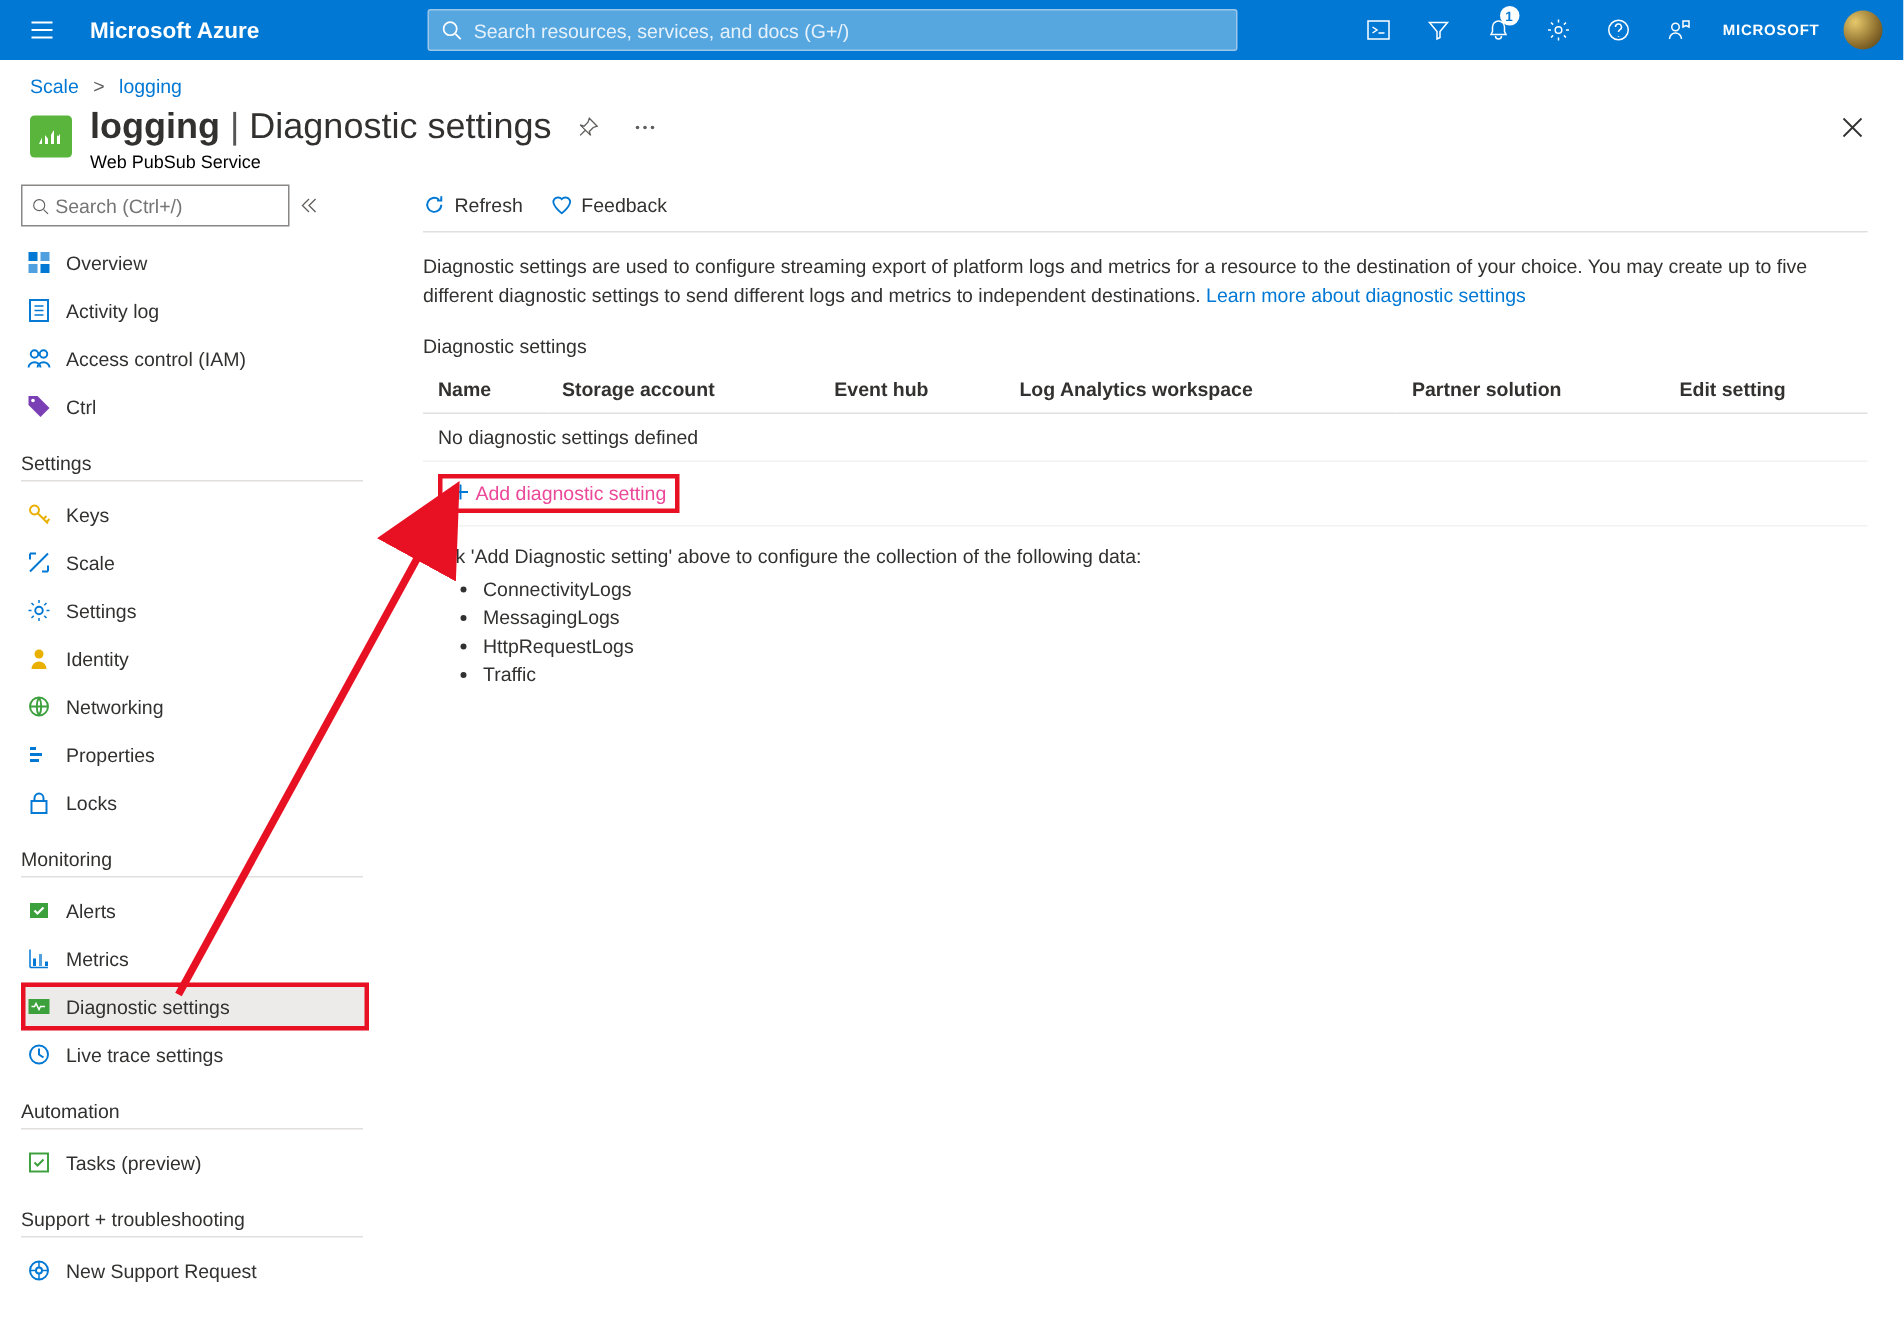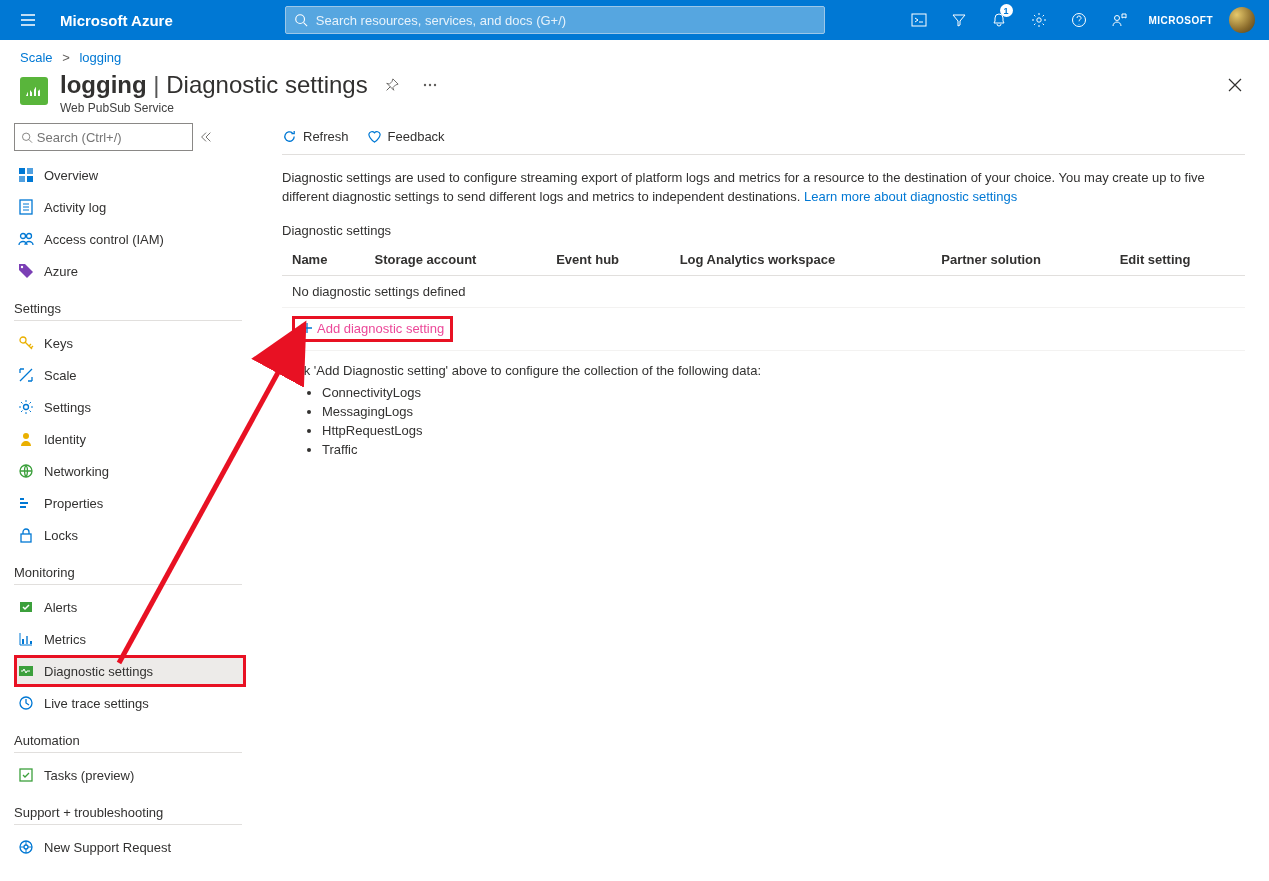--- a/index.html
+++ b/index.html
@@ -26,21 +26,21 @@
   .breadcrumb .sep { margin: 0 6px; color: #605e5c; }
 
   
   .page-header { display: flex; align-items: flex-start; padding: 0 20px 8px; }
   .resource-icon { width: 28px; height: 28px; background:#59b53b; border-radius:3px; display:flex; align-items:center; justify-content:center; margin-top:6px; margin-right:12px; flex-shrink:0;}
   .resource-icon::after{ content:""; display:block; width:16px; height:10px; background: repeating-linear-gradient(90deg,#fff 0 2px, transparent 2px 4px); clip-path: polygon(0 100%, 20% 30%, 40% 70%, 60% 10%, 80% 50%, 100% 0, 100% 100%);}
   .title-block { flex: 1; }
   .title-line { display:flex; align-items:center; gap:10px; }
   .title-line h1 { font-size: 24px; font-weight: 600; display: inline; }
   .title-line h1 .sep-pipe { font-weight: 400; color: #555; }
-  .subtype { font-size: 12px; color: #404040; margin-top: 2px; }
+  .subtype { font-size: 12px; color: #000000; margin-top: 2px; }
   .pin-btn, .more-btn, .close-btn { width:28px; height:28px; display:flex;align-items:center;justify-content:center; cursor:pointer; color:#323130;}
   .close-btn{ margin-left:auto; font-size:18px;}
 
   
   .layout { display: flex; padding-left: 14px; }
   .sidebar { width: 248px; flex-shrink: 0; padding-right: 0; }
   .sidebar-search-row{ display:flex; align-items:center; gap:6px; margin-bottom:8px;}
   .sidebar-search { display:flex; align-items:center; border:1px solid #8a8886; height:28px; padding:0 6px; width:179px;}
   .sidebar-search input{ border:none; outline:none; font-size:13px; width:100%; margin-left:4px;}
   .collapse-caret{ width:18px; text-align:center; cursor:pointer; color:#605e5c;}
@@ -221,21 +221,21 @@
           </span>
           <span>Access control (IAM)</span>
         </div>
         <div class="nav-item">
           <span class="nav-icon">
             <svg width="16" height="16" viewBox="0 0 16 16">
               <path d="M1 1h6l8 8-6 6-8-8z" fill="#7b3fb5"></path>
               <circle cx="4" cy="4" r="1.2" fill="#fff"></circle>
             </svg>
           </span>
-          <span>Azure</span>
+          <span>Ctrl</span>
         </div>
       </div>
     <div class="nav-section">Settings</div>
     <div id="nav-settings">
         <div class="nav-item">
           <span class="nav-icon">
             <svg width="16" height="16" viewBox="0 0 16 16">
               <circle cx="5" cy="5" r="3" stroke="#eab000" stroke-width="1.3" fill="none"></circle>
               <path d="M7 7l7 7M11 11l2-2M13 13l2-2" stroke="#eab000" stroke-width="1.3" fill="none"></path>
             </svg>

